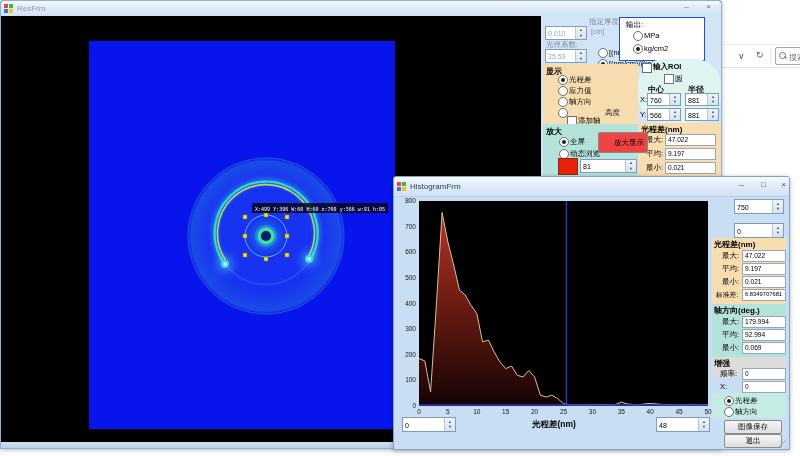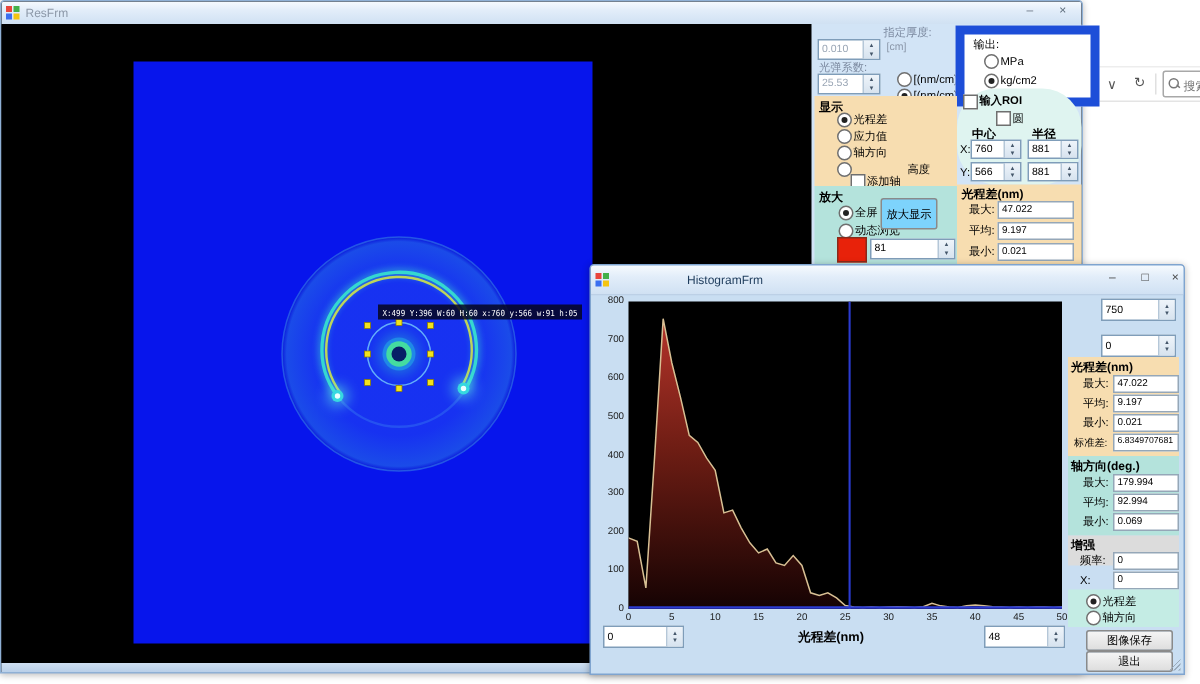--- a/index.html
+++ b/index.html
@@ -154,21 +154,21 @@
               <i>▲</i>
               <i>▼</i>
             </span>
         </div>
 
         <span class="rb" style="position:absolute;left:57px;top:32px;"></span>
         <span class="t lb" style="left:68px;top:32px;width:28px;overflow:hidden;">[(nm/cm)/MP</span>
         <span class="rb on" style="position:absolute;left:57px;top:43px;"></span>
         <span class="t lb" style="left:68px;top:43px;">[(nm/cm)/(kg/cm2)]</span>
 
-        <div class="abs" style="left:96px;top:1px;width:84px;height:42px;background:#fff;border:6px solid #1d4ed8;">
+        <div class="abs" style="left:78px;top:1px;width:84px;height:42px;background:#fff;border:1px solid #1d4ed8;">
           <span class="t lb" style="left:6px;top:2px;">输出:</span>
           <span class="rb" style="position:absolute;left:13px;top:13px;"></span>
           <span class="t lb" style="left:24px;top:13px;">MPa</span>
           <span class="rb on" style="position:absolute;left:13px;top:26px;"></span>
           <span class="t lb" style="left:24px;top:26px;">kg/cm2</span>
         </div>
 
         <div class="sect wheat" style="left:2px;top:48px;width:95px;height:60px;">
           <span class="t hd" style="left:3px;top:2px;">显示</span>
           <span class="rb on" style="position:absolute;left:15px;top:11px;"></span>
@@ -231,38 +231,38 @@
           <span class="t lb" style="left:8px;top:40px;">最小:</span>
           <span class="fld" style="left:27px;top:39px;width:47px;height:9px;">0.021</span>
         </div>
 
         <div class="sect tealbg" style="left:2px;top:108px;width:95px;height:53px;">
           <span class="t hd" style="left:3px;top:2px;text-align:center;">放大</span>
           <span class="rb on" style="position:absolute;left:16px;top:13px;"></span>
           <span class="t lb" style="left:27px;top:13px;">全屏</span>
           <span class="rb" style="position:absolute;left:16px;top:25px;"></span>
           <span class="t lb" style="left:27px;top:25px;">动态浏览</span>
-          <div class="btn" style="left:44px;top:8px;width:36px;height:19px;line-height:19px;background:#7dd3fc;">放大显示</div>
+          <div class="btn" style="left:55px;top:8px;width:36px;height:19px;line-height:19px;background:#ef4444;padding-left:12px;">放大显示</div>
           <div class="abs" style="left:15px;top:34px;width:18px;height:15px;background:#e8220a;border:1px solid #8a2a1a;"></div>
           <div class="spin" style="left:37px;top:35px;width:55px;height:12px;">
               <span class="v">81</span>
               <span class="ud">
                 <i>▲</i>
                 <i>▼</i>
               </span>
             </div>
         </div>
       </div>
     </div>
 
     <div class="abs" style="left:0;top:441px;width:720px;height:6px;background:linear-gradient(#cfe0f2,#b9cfe8);"></div>
   </div>
 
   <div class="win" style="left:393px;top:176px;width:395px;height:272px;background:#c9def2;border-color:#7fa4cf;">
-    <div class="tb" style="height:19px;gap:48px;">
+    <div class="tb" style="height:19px;">
       <span class="appicon">
           <i class="q1"></i>
           <i class="q2"></i>
           <i class="q3"></i>
           <i class="q4"></i>
         </span>
       <span class="tbtitle" style="color:#1e3c5c;">HistogramFrm</span>
       <span class="tbbtn" style="left:340px;top:3px;color:#444;">–</span>
       <span class="tbbtn" style="left:362px;top:3px;color:#444;">□</span>
       <span class="tbbtn" style="left:382px;top:3px;color:#444;">×</span>

